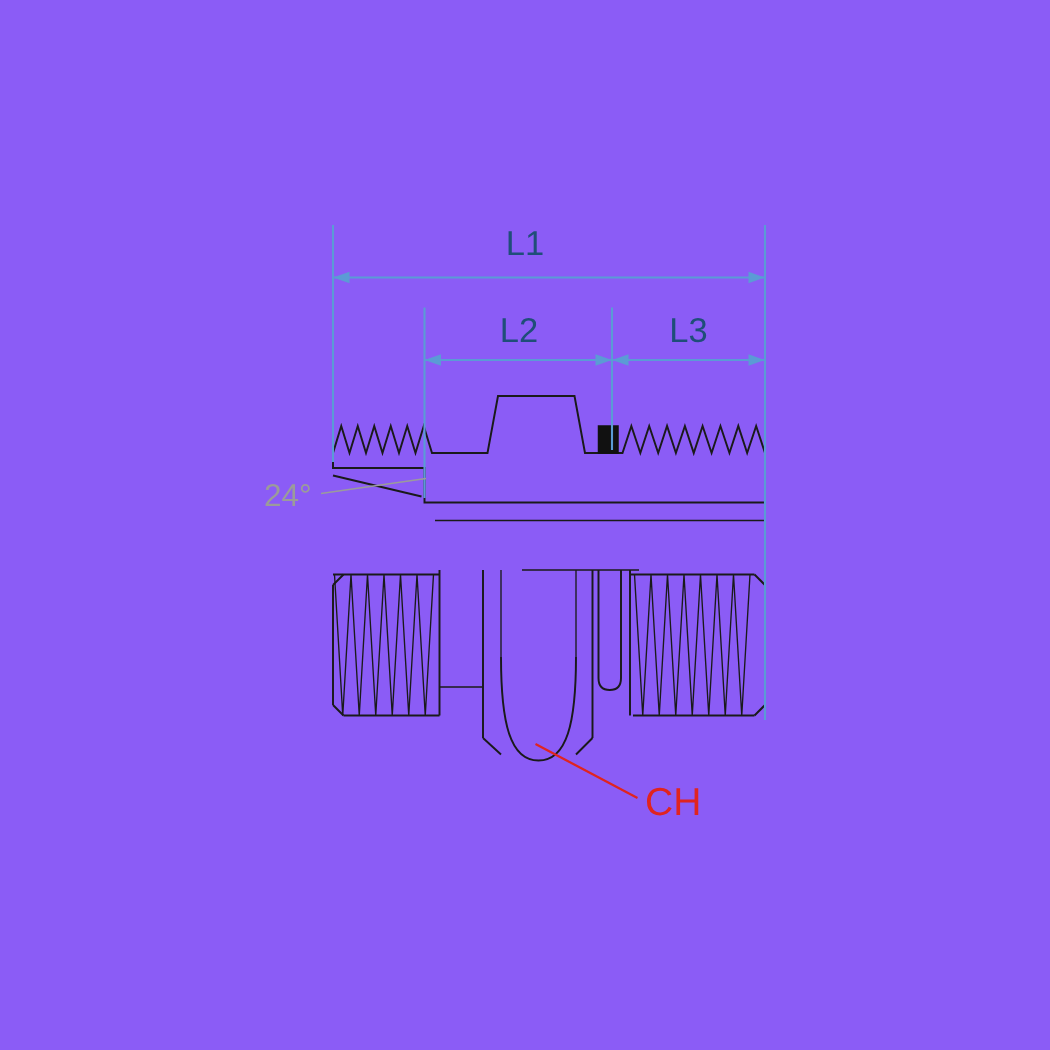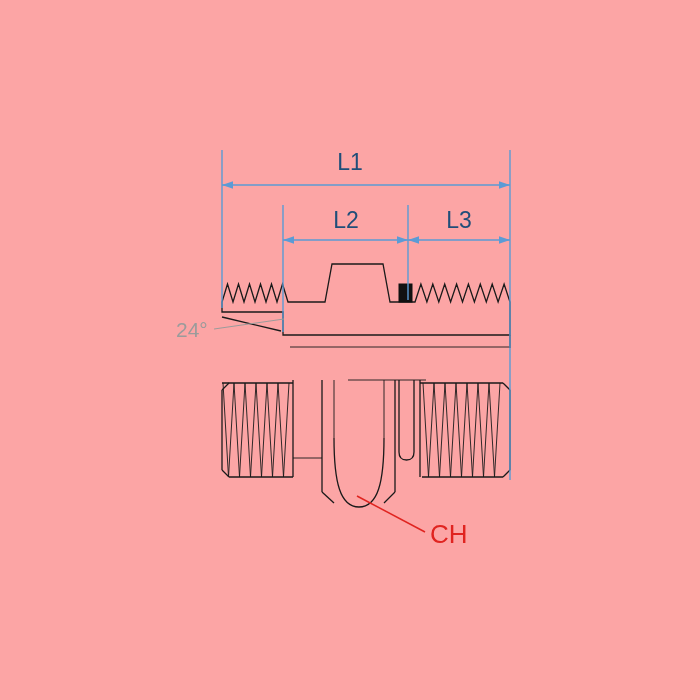--- a/index.html
+++ b/index.html
@@ -5,21 +5,21 @@
   html, body {
     margin: 0;
     padding: 0;
     background: #ffffff;
     font-family: "Liberation Sans", sans-serif;
   }
   .canvas {
     position: relative;
     width: 700px;
     height: 700px;
-    background: #fca5a5;
+    background: #8b5cf6;
     overflow: hidden;
   }
   svg { display: block; }
   .part   { stroke: #1a1a1a; stroke-width: 1.3; fill: none; stroke-linejoin: miter; }
   .thin   { stroke: #1a1a1a; stroke-width: 0.9; fill: none; }
   .dim    { stroke: #5b9bd5; stroke-width: 1.4; fill: none; }
   .arrow  { fill: #5b9bd5; stroke: none; }
   .dimtext  { fill: #1f4e79; font-size: 23px; font-family: "Liberation Sans", sans-serif; }
   .graytext { fill: #9b9b9b; font-size: 21px; font-family: "Liberation Sans", sans-serif; }
   .grayline { stroke: #9b9b9b; stroke-width: 1; fill: none; }

